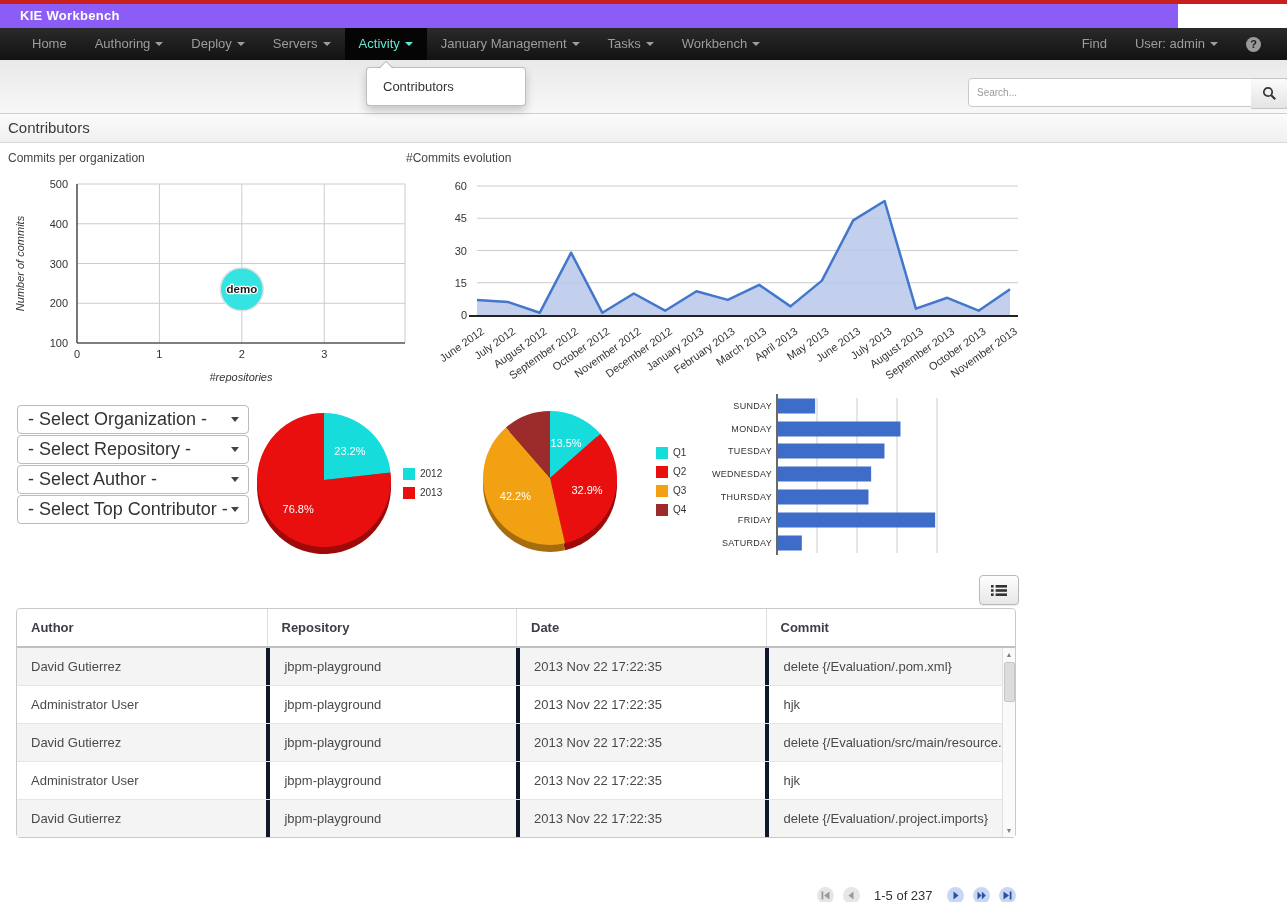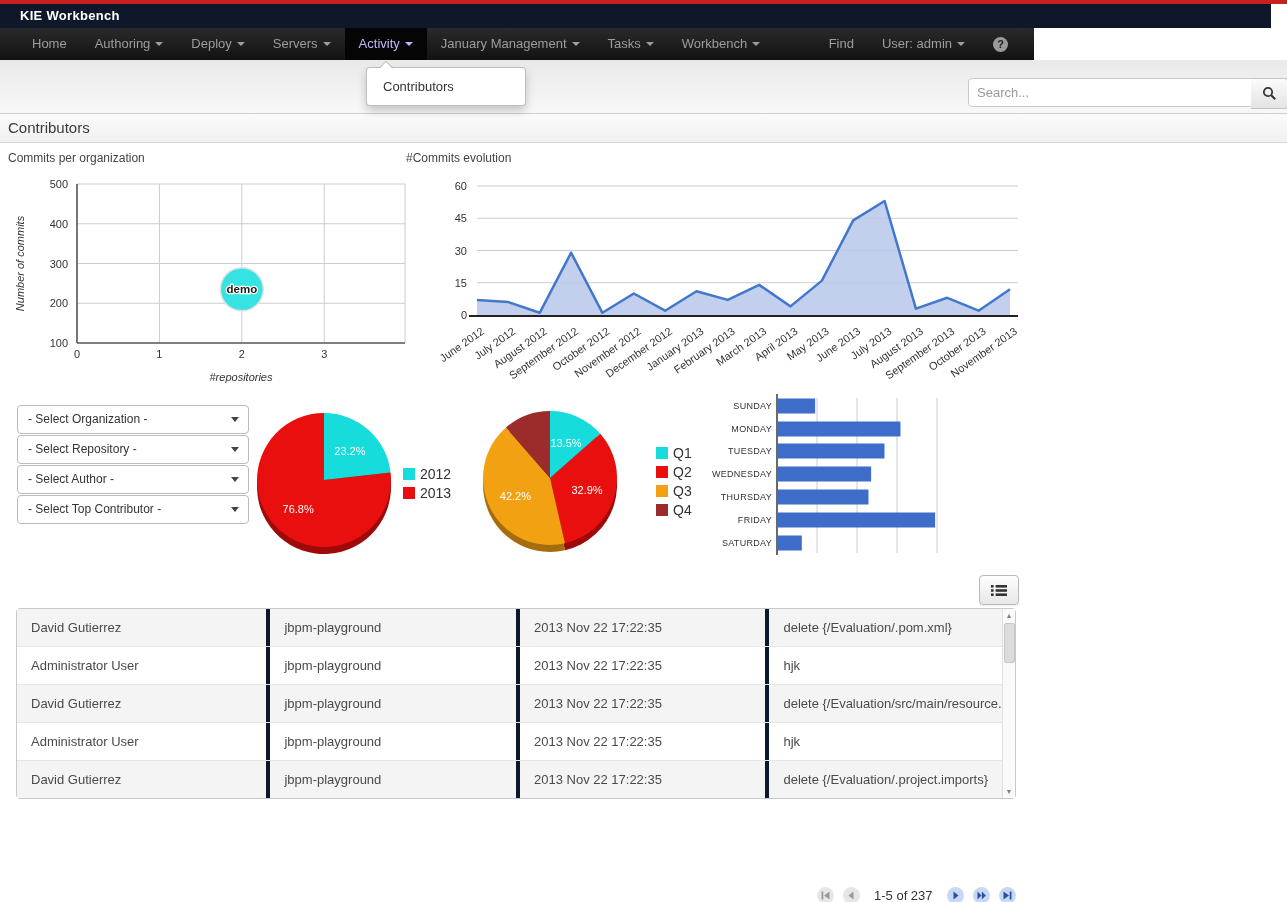--- a/index.html
+++ b/index.html
@@ -2,64 +2,64 @@
 <html><head>
 <meta charset="utf-8">
 <style>
   html,body{margin:0;padding:0;}
   body{width:1287px;height:902px;position:relative;overflow:hidden;background:#fff;
        font-family:"Liberation Sans", sans-serif;}
   .abs{position:absolute;}
 
   
   #red-strip{left:0;top:0;width:1287px;height:4px;background:#c8201f;}
-  #brand-bar{left:0;top:4px;width:1271px;height:24px;background:#0f172a;}
+  #brand-bar{left:0;top:4px;width:1178px;height:24px;background:#8b5cf6;}
   #brand-title{margin-left:20px;line-height:24px;color:#fff;font-weight:bold;font-size:13px;letter-spacing:.3px;}
-  #nav-bar{left:0;top:28px;width:1034px;height:32px;background:linear-gradient(#2a2a2a,#121212);display:flex;align-items:stretch;padding:0 18px;box-sizing:border-box;}
+  #nav-bar{left:0;top:28px;width:1287px;height:32px;background:linear-gradient(#2a2a2a,#121212);display:flex;align-items:stretch;padding:0 18px;box-sizing:border-box;}
   .nav-item{color:#9d9d9d;font-size:13px;line-height:32px;padding:0 14px;cursor:pointer;white-space:nowrap;}
-  .nav-item.active{background:#050505;color:#c4b5fd;}
+  .nav-item.active{background:#050505;color:#5eead4;}
   .nav-right{margin-left:auto;display:flex;align-items:center;}
   .caret{display:inline-block;margin-left:5px;vertical-align:middle;margin-top:-2px;
          border-left:4px solid transparent;border-right:4px solid transparent;border-top:4px solid currentColor;}
   #help-icon{width:15px;height:15px;border-radius:50%;background:#9a9a9a;color:#1d1d1d;font-size:11px;font-weight:bold;
              text-align:center;line-height:15px;margin:0 8px 0 14px;cursor:pointer;}
 
   
   #activity-menu{left:366px;top:67px;width:158px;background:#fff;border:1px solid rgba(0,0,0,.25);border-radius:4px;
                  box-shadow:0 5px 10px rgba(0,0,0,.2);z-index:50;padding:5px 0;}
   #activity-menu:before{content:"";position:absolute;top:-7px;left:12px;border-left:7px solid transparent;border-right:7px solid transparent;border-bottom:7px solid rgba(0,0,0,.25);}
   #activity-menu:after{content:"";position:absolute;top:-6px;left:13px;border-left:6px solid transparent;border-right:6px solid transparent;border-bottom:6px solid #fff;}
   .menu-item{font-size:13px;color:#333;padding:6px 16px;cursor:pointer;}
 
   
   #search-band{left:0;top:60px;width:1287px;height:53px;background:linear-gradient(#e9e9e9,#f8f8f8);}
   #search-input{left:968px;top:78px;width:273px;height:27px;border:1px solid #c9c9c9;border-radius:4px 0 0 4px;
-                padding:0 8px;font-size:13px;color:#333;font-family:"Liberation Sans",sans-serif;box-sizing:content-box;outline:none;}
+                padding:0 8px;font-size:10px;color:#333;font-family:"Liberation Sans",sans-serif;box-sizing:content-box;outline:none;}
   #search-input::placeholder{color:#9a9a9a;}
   #search-btn{left:1251px;top:78px;width:36px;height:29px;border:1px solid #c5c5c5;border-left:none;border-radius:0 3px 3px 0;
               background:linear-gradient(#fbfbfb,#e4e4e4);display:flex;align-items:center;justify-content:center;cursor:pointer;}
 
   
   #title-bar{left:0;top:113px;width:1287px;height:28px;background:linear-gradient(#fbfbfb,#f0f0f0);
              border-top:1px solid #cfcfcf;border-bottom:1px solid #d8d8d8;}
   #page-title{margin-left:8px;line-height:28px;font-size:15px;color:#3a3a3a;}
 
   .chart-title{font-size:12px;color:#444;}
   svg text{font-family:"Liberation Sans",sans-serif;}
 
   
   .select{position:absolute;left:17px;width:220px;height:27px;background:#fff;border:1px solid #bbb;border-radius:4px;
-          font-size:12px;color:#333;line-height:27px;padding-left:10px;cursor:pointer;}
+          font-size:18px;color:#333;line-height:27px;padding-left:10px;cursor:pointer;}
   .sel-caret{position:absolute;right:9px;top:11px;border-left:4px solid transparent;border-right:4px solid transparent;border-top:5px solid #444;}
 
   
   .legend{position:absolute;}
   .legend-row{display:flex;align-items:center;height:19px;}
   .swatch{width:12px;height:12px;margin-right:5px;flex:none;}
-  .legend-label{font-size:14px;color:#333;}
+  .legend-label{font-size:10px;color:#333;}
 
   
   #list-btn{left:979px;top:575px;width:38px;height:28px;border:1px solid #b9b9b9;border-radius:4px;
             background:linear-gradient(#fefefe,#e7e7e7);display:flex;align-items:center;justify-content:center;cursor:pointer;box-shadow:0 1px 1px rgba(0,0,0,.08);}
   #table-box{left:16px;top:608px;width:1000px;border:1px solid #c9c9c9;border-radius:4px;background:#fff;box-sizing:border-box;}
   #thead-row{display:flex;height:37px;border-bottom:2px solid #c0c0c0;border-radius:4px 4px 0 0;background:#fff;}
   .hcell{width:250px;box-sizing:border-box;padding-left:14px;font-size:13px;font-weight:bold;color:#3b3e48;line-height:37px;}
   .hcell + .hcell{border-left:1px solid #ddd;}
   #tbody-wrap{position:relative;}
   .trow{display:flex;height:37px;border-bottom:1px solid #e6e6e6;}
@@ -270,20 +270,26 @@
     <rect x="0" y="1" width="2.6" height="2.6" fill="#333"></rect>
       <rect x="4.6" y="1" width="11.4" height="2.6" fill="#333"></rect>
     <rect x="0" y="5.2" width="2.6" height="2.6" fill="#333"></rect>
       <rect x="4.6" y="5.2" width="11.4" height="2.6" fill="#333"></rect>
     <rect x="0" y="9.4" width="2.6" height="2.6" fill="#333"></rect>
       <rect x="4.6" y="9.4" width="11.4" height="2.6" fill="#333"></rect>
   </svg>
 </div>
 
 <div id="table-box" class="abs">
+  <div id="thead-row">
+      <div class="hcell">Author</div>
+      <div class="hcell">Repository</div>
+      <div class="hcell">Date</div>
+      <div class="hcell">Commit</div>
+    </div>
   <div id="tbody-wrap">
     <div id="tbody">
         <div class="trow">
           <div class="tcell">David Gutierrez</div>
           <div class="tcell">jbpm-playground</div>
           <div class="tcell">2013 Nov 22 17:22:35</div>
           <div class="tcell">delete {/Evaluation/.pom.xml}</div>
         </div>
         <div class="trow">
           <div class="tcell">Administrator User</div>

